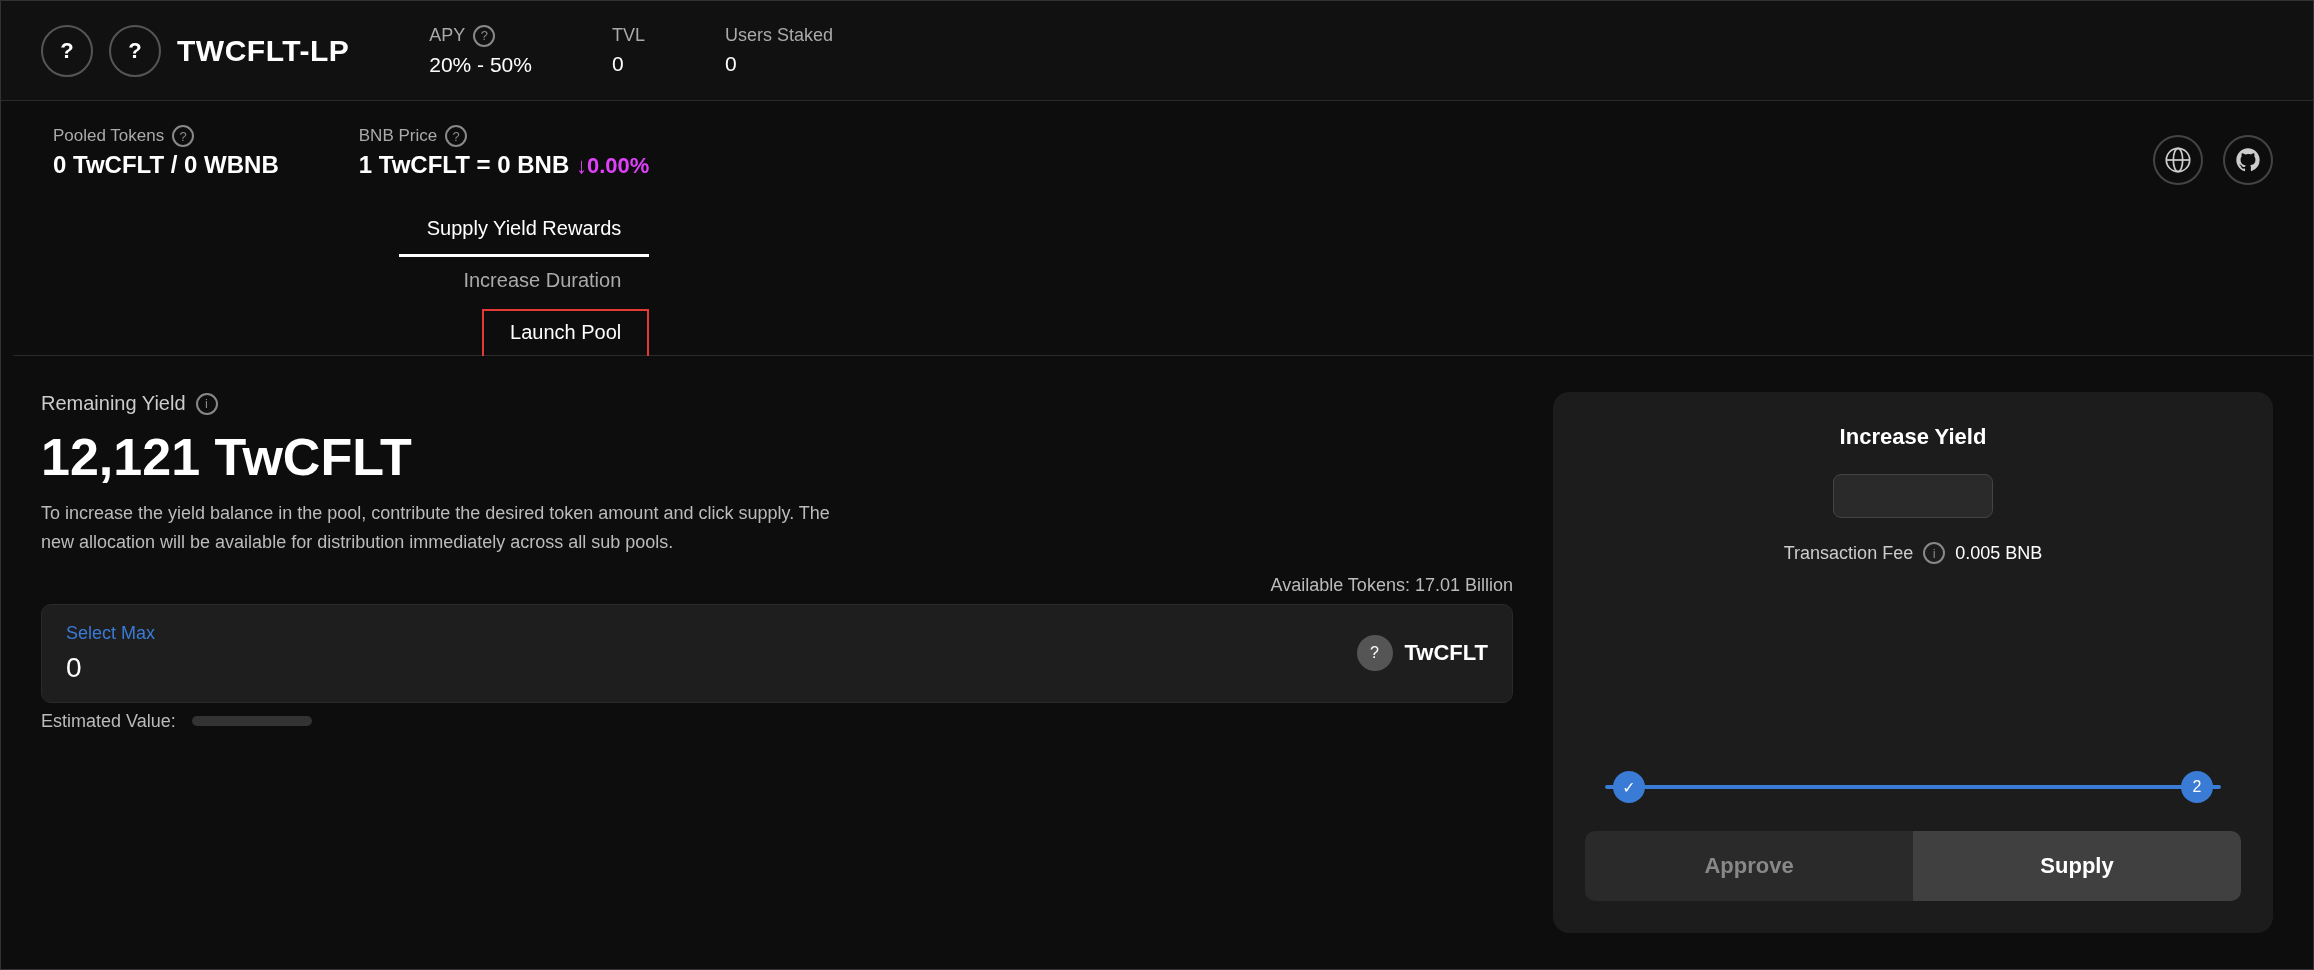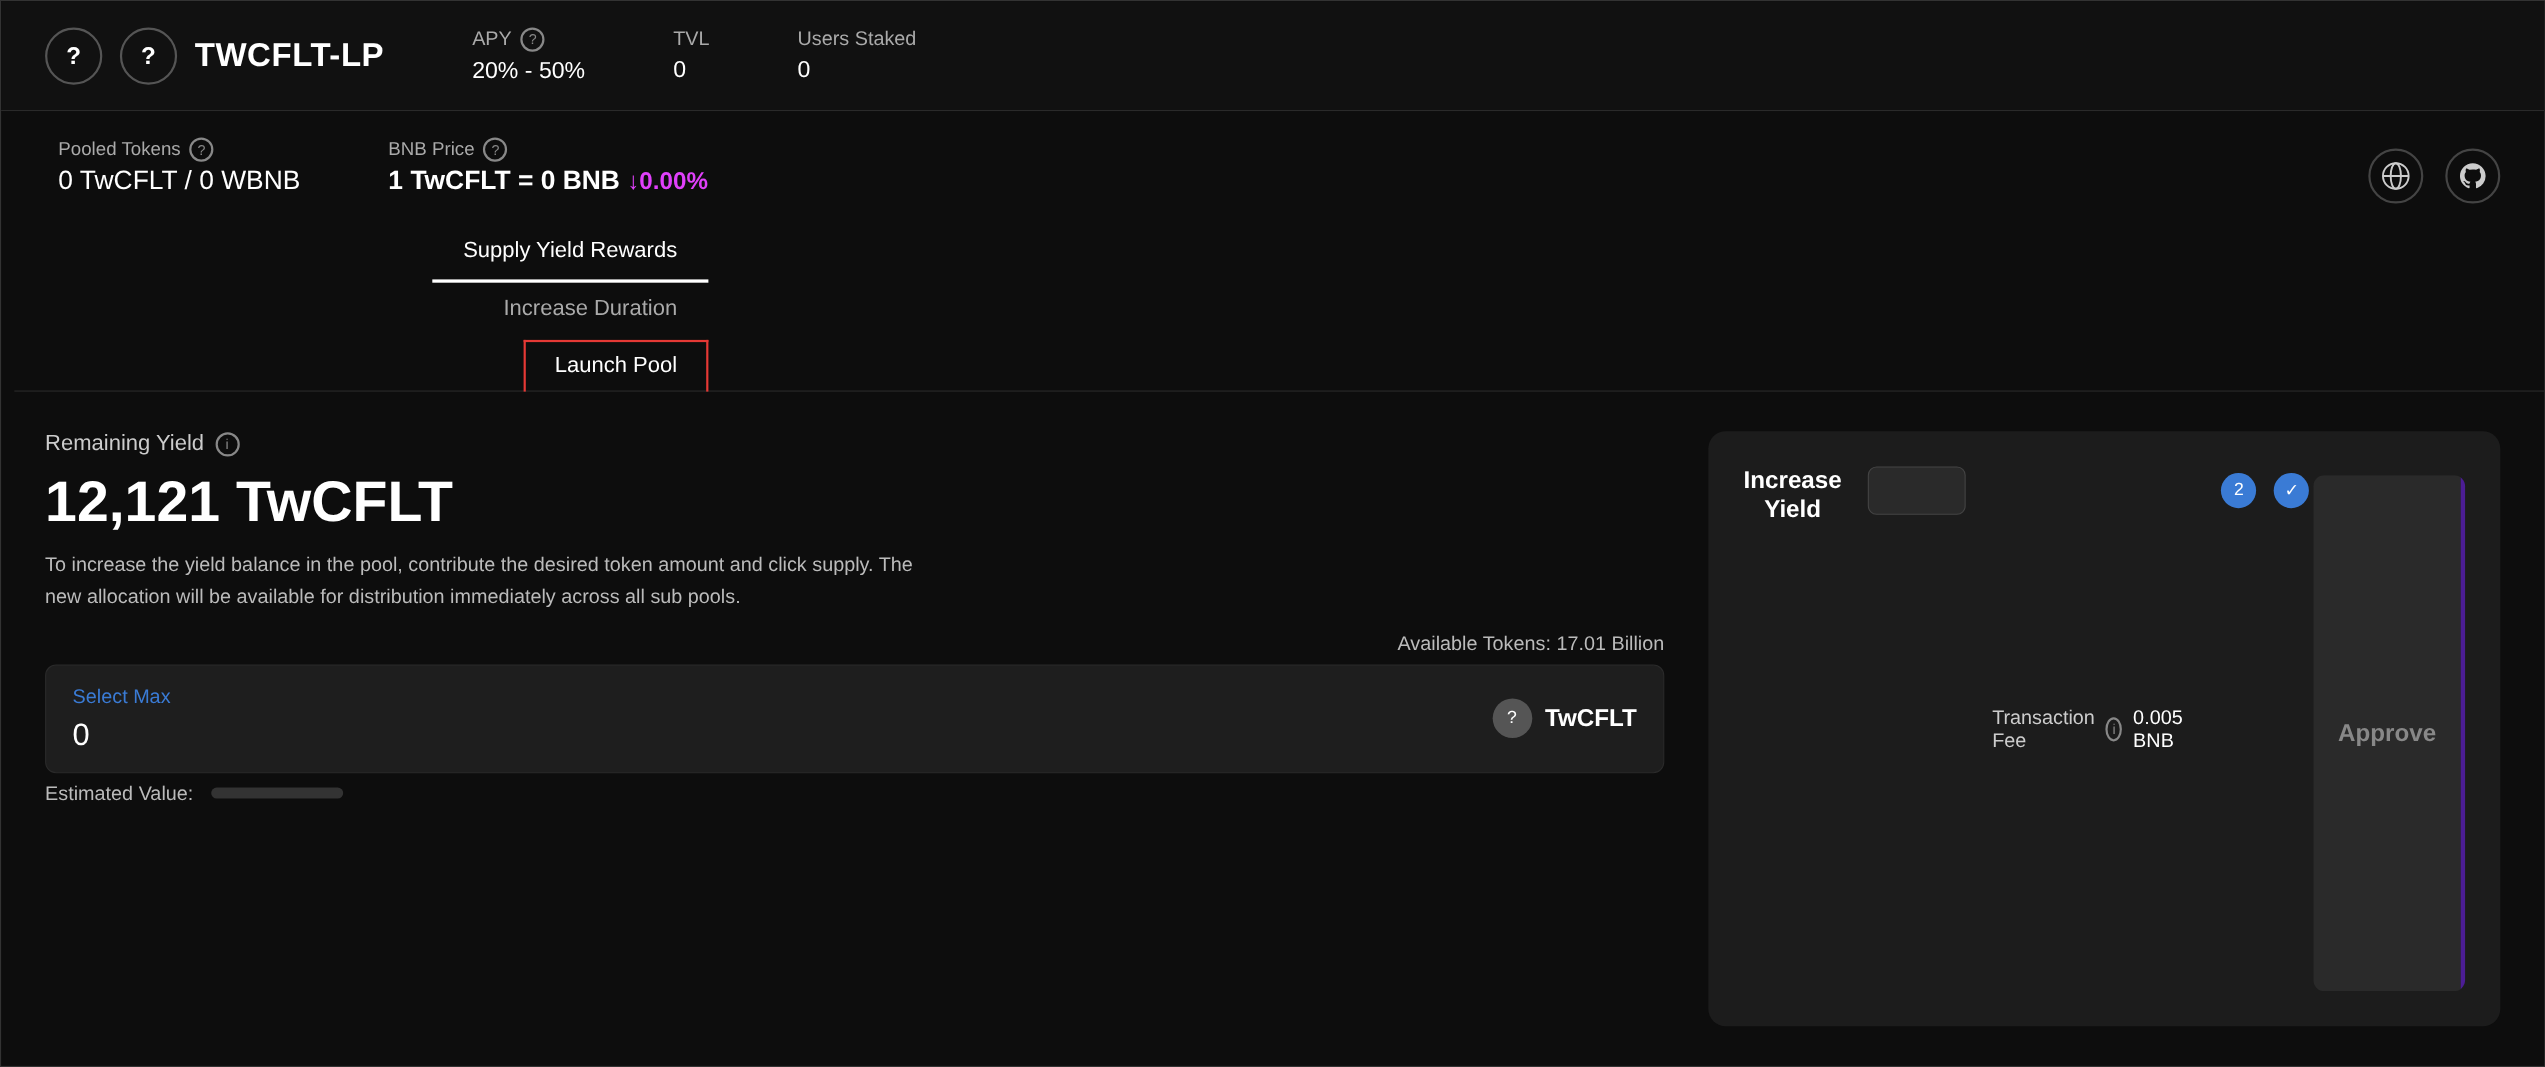--- a/index.html
+++ b/index.html
@@ -143,21 +143,21 @@
     .pooled-label {
       font-size: 17px;
       color: #aaa;
       display: flex;
       align-items: center;
       gap: 8px;
     }
     .pooled-value {
       font-size: 24px;
       color: #fff;
-      font-weight: 400;
+      font-weight: 700;
     }
     .bnb-price-value {
       font-size: 24px;
       color: #fff;
       font-weight: 600;
     }
     .price-change-down {
       color: #e040fb;
       font-size: 22px;
     }
@@ -324,21 +324,21 @@
       border-radius: 5px;
     }
 
     
     .right-panel {
       width: 720px;
       background: #1c1c1c;
       border-radius: 16px;
       padding: 32px;
       display: flex;
-      flex-direction: row;
+      flex-direction: column;
       gap: 24px;
     }
     .increase-yield-title {
       font-size: 22px;
       color: #fff;
       font-weight: 600;
       text-align: center;
     }
     .yield-input-field {
       width: 160px;
@@ -422,21 +422,21 @@
       background: #2a2a2a;
       color: #888;
       font-size: 22px;
       font-weight: 600;
       border: none;
       cursor: pointer;
     }
     .supply-btn {
       flex: 1;
       padding: 22px;
-      background: #4c1d95;
+      background: #404040;
       color: #fff;
       font-size: 22px;
       font-weight: 600;
       border: none;
       cursor: pointer;
     }
   </style>
 </head>
 <body>
 

